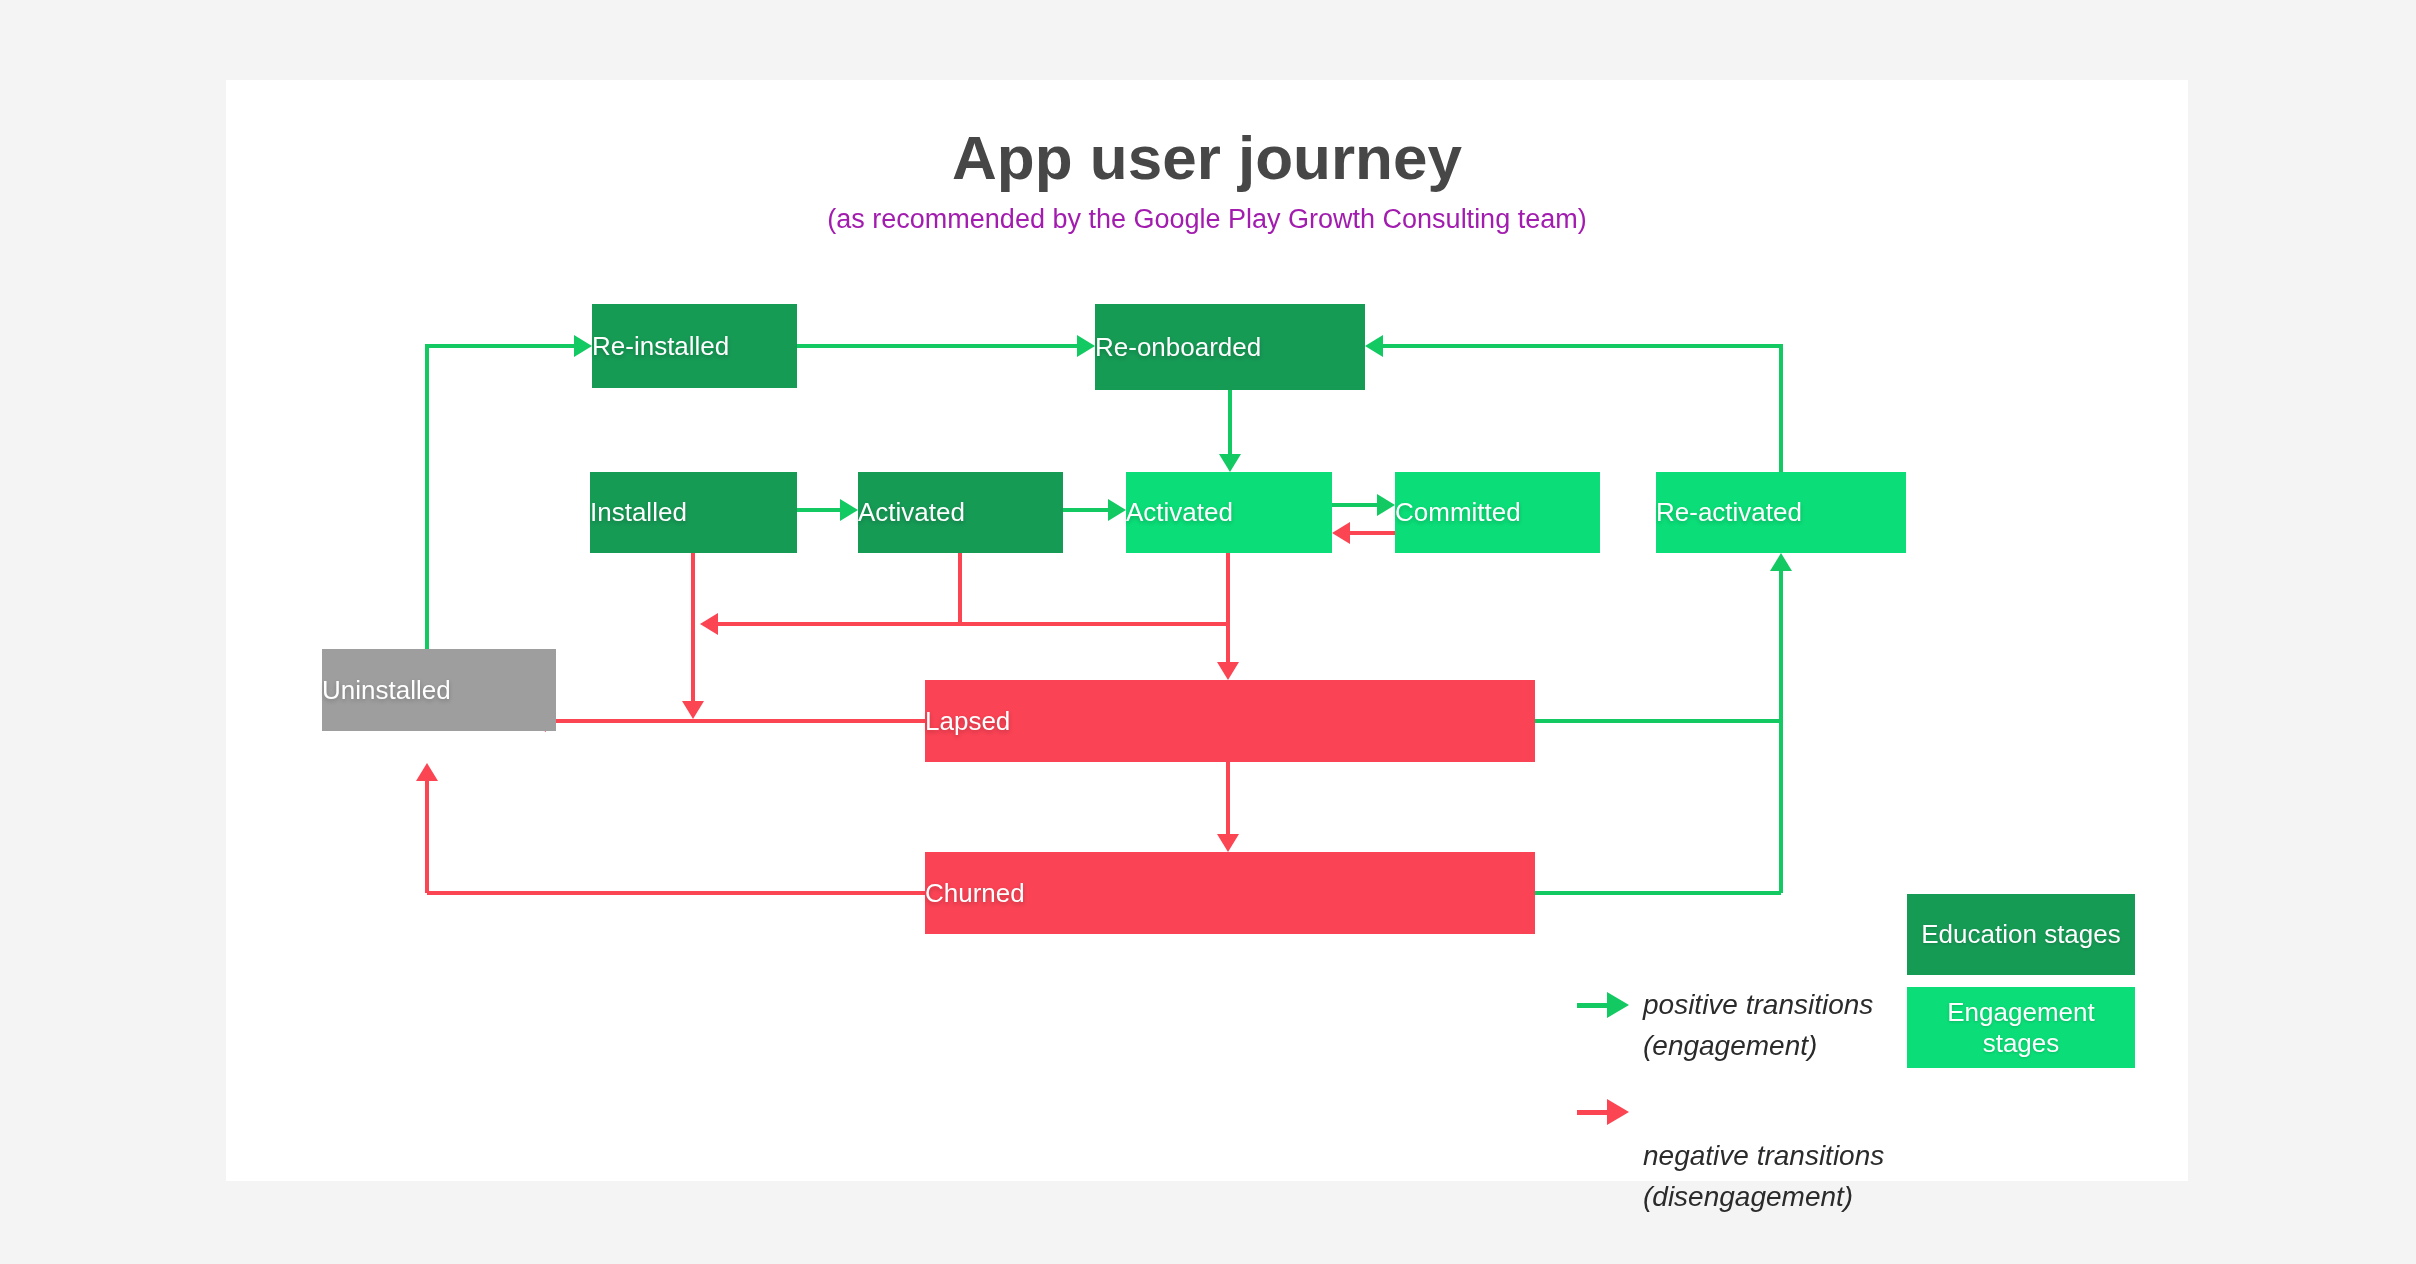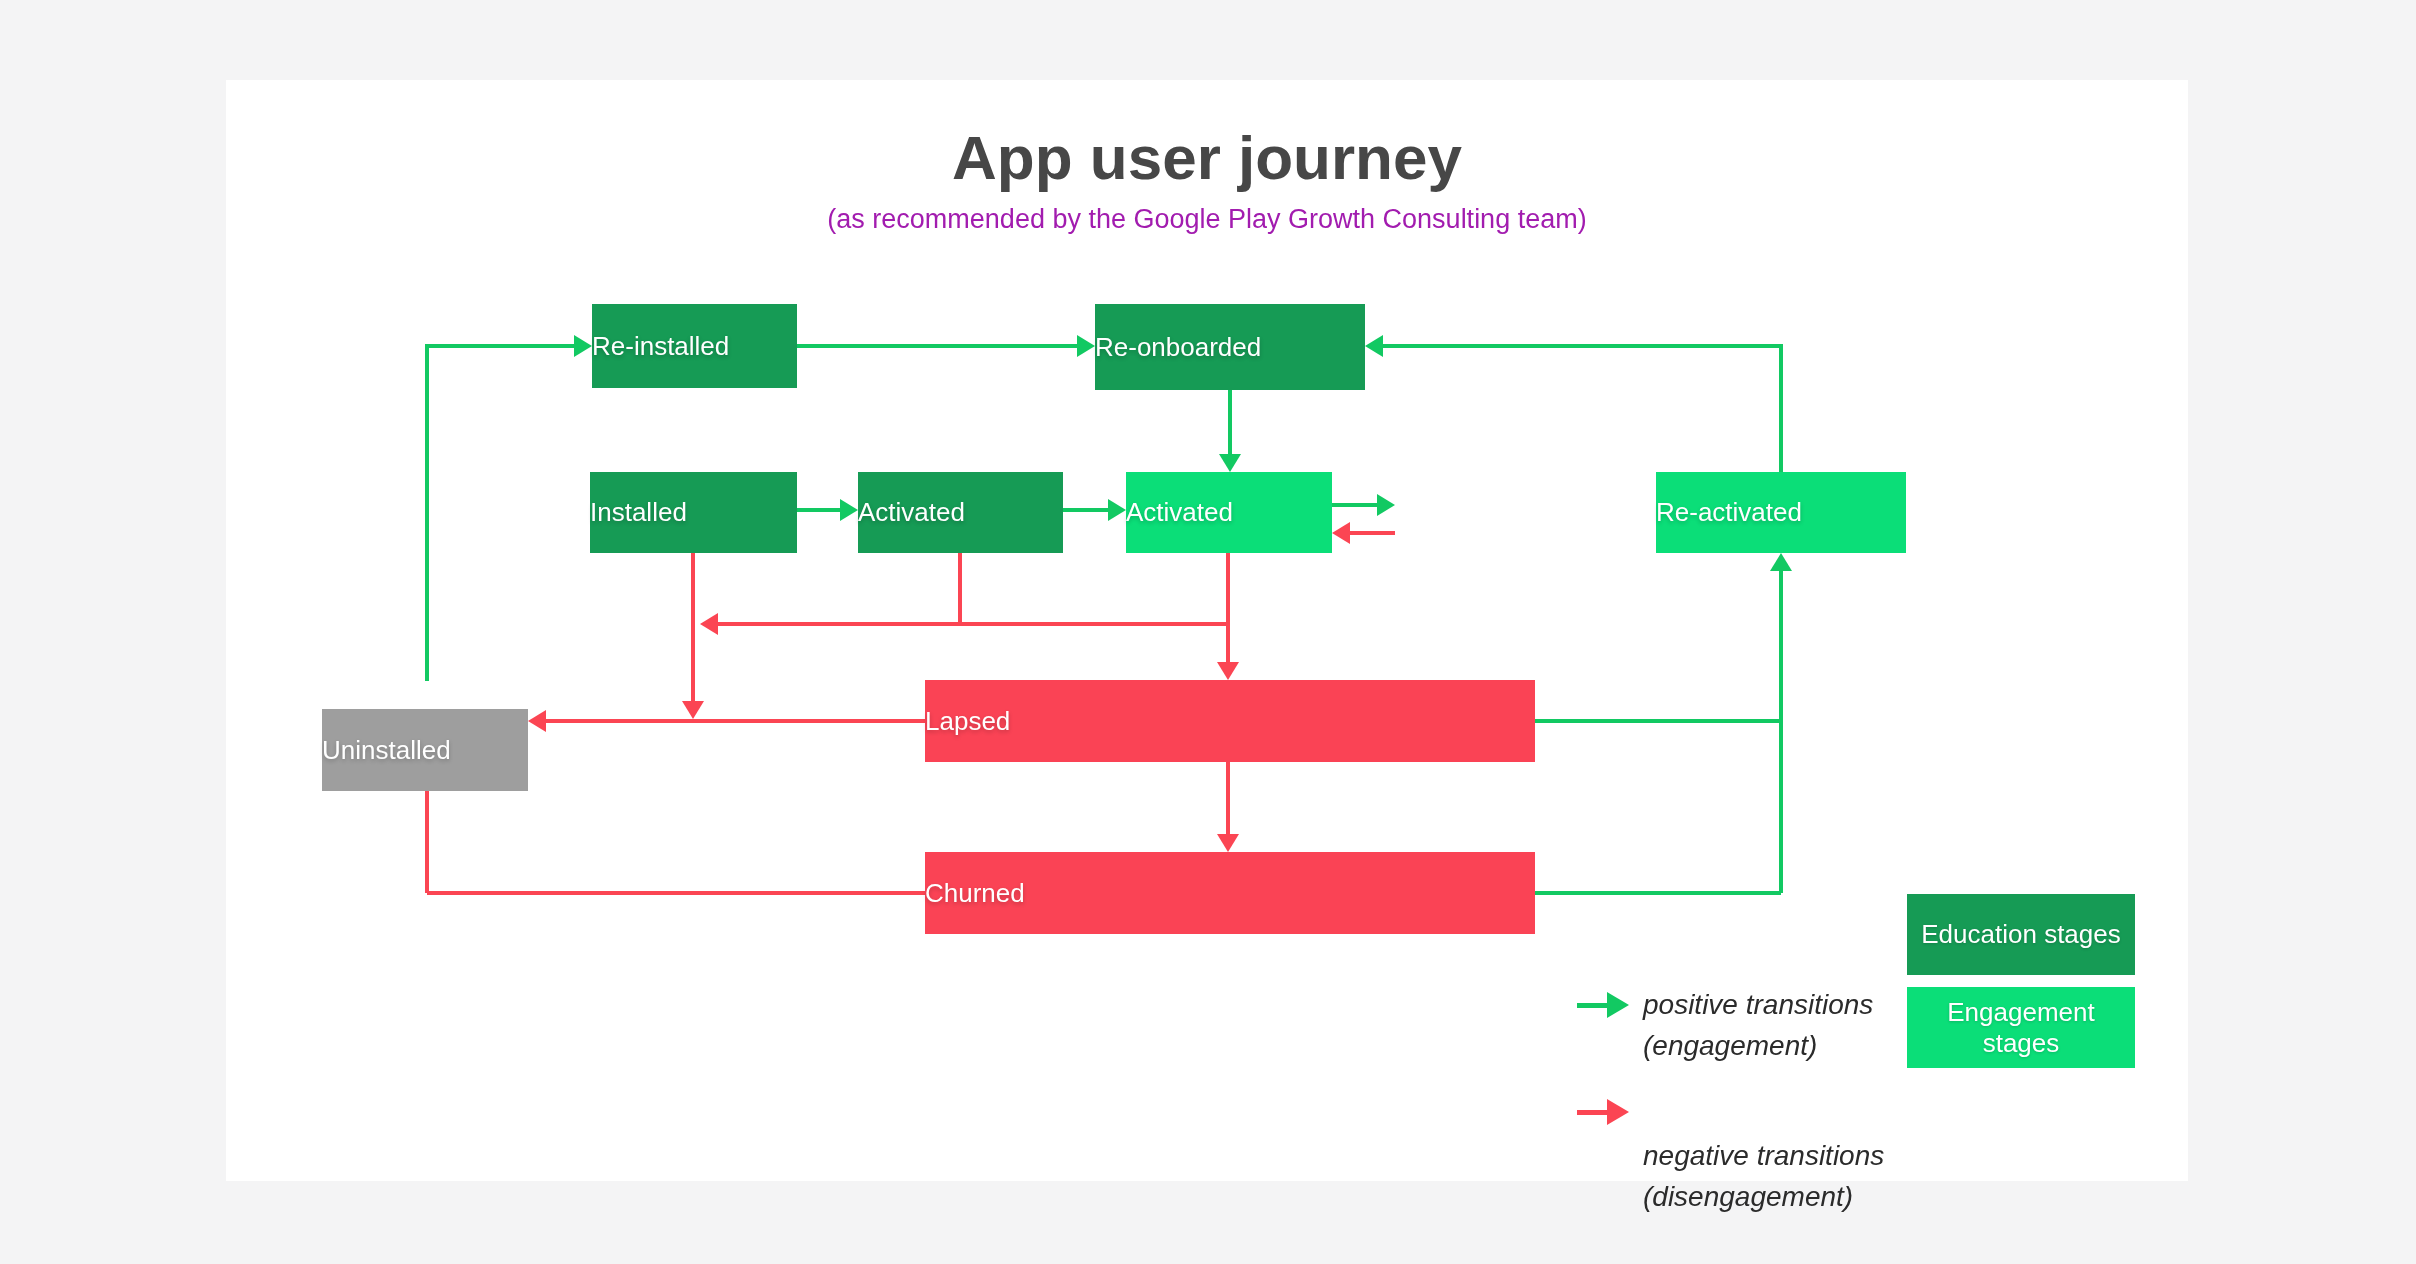--- a/index.html
+++ b/index.html
@@ -31,21 +31,21 @@
   .neutral{background:#9E9E9E;}
 
   
   .n-reinstalled{left:592px;top:304px;width:205px;height:84px;}
   .n-reonboarded{left:1095px;top:304px;width:270px;height:86px;}
   .n-installed{left:590px;top:472px;width:207px;height:81px;}
   .n-onboarded{left:858px;top:472px;width:205px;height:81px;}
   .n-activated{left:1126px;top:472px;width:206px;height:81px;}
   .n-committed{left:1395px;top:472px;width:205px;height:81px;}
   .n-reactivated{left:1656px;top:472px;width:250px;height:81px;}
-  .n-uninstalled{left:322px;top:709px;width:206px;height:82px;}
+  .n-uninstalled{left:322px;top:649px;width:234px;height:82px;}
   .n-lapsed{left:925px;top:680px;width:610px;height:82px;}
   .n-churned{left:925px;top:852px;width:610px;height:82px;}
 
   
   .seg{position:absolute;}
   .seg.g{background:#12C962;}
   .seg.r{background:#FB4553;}
   .arr{position:absolute;width:0;height:0;}
   .arr.right{border-top:11px solid transparent;border-bottom:11px solid transparent;}
   .arr.left{border-top:11px solid transparent;border-bottom:11px solid transparent;}
@@ -183,20 +183,23 @@
     </div>
   <div class="node education n-installed">
       <span>Installed</span>
     </div>
   <div class="node education n-onboarded">
       <span>Activated</span>
     </div>
   <div class="node engagement n-activated">
       <span>Activated</span>
     </div>
+  <div class="node engagement n-committed">
+      <span>Committed</span>
+    </div>
   <div class="node engagement n-reactivated">
       <span>Re-activated</span>
     </div>
   <div class="node neutral n-uninstalled">
       <span>Uninstalled</span>
     </div>
   <div class="node disengagement n-lapsed">
       <span>Lapsed</span>
     </div>
   <div class="node disengagement n-churned">

